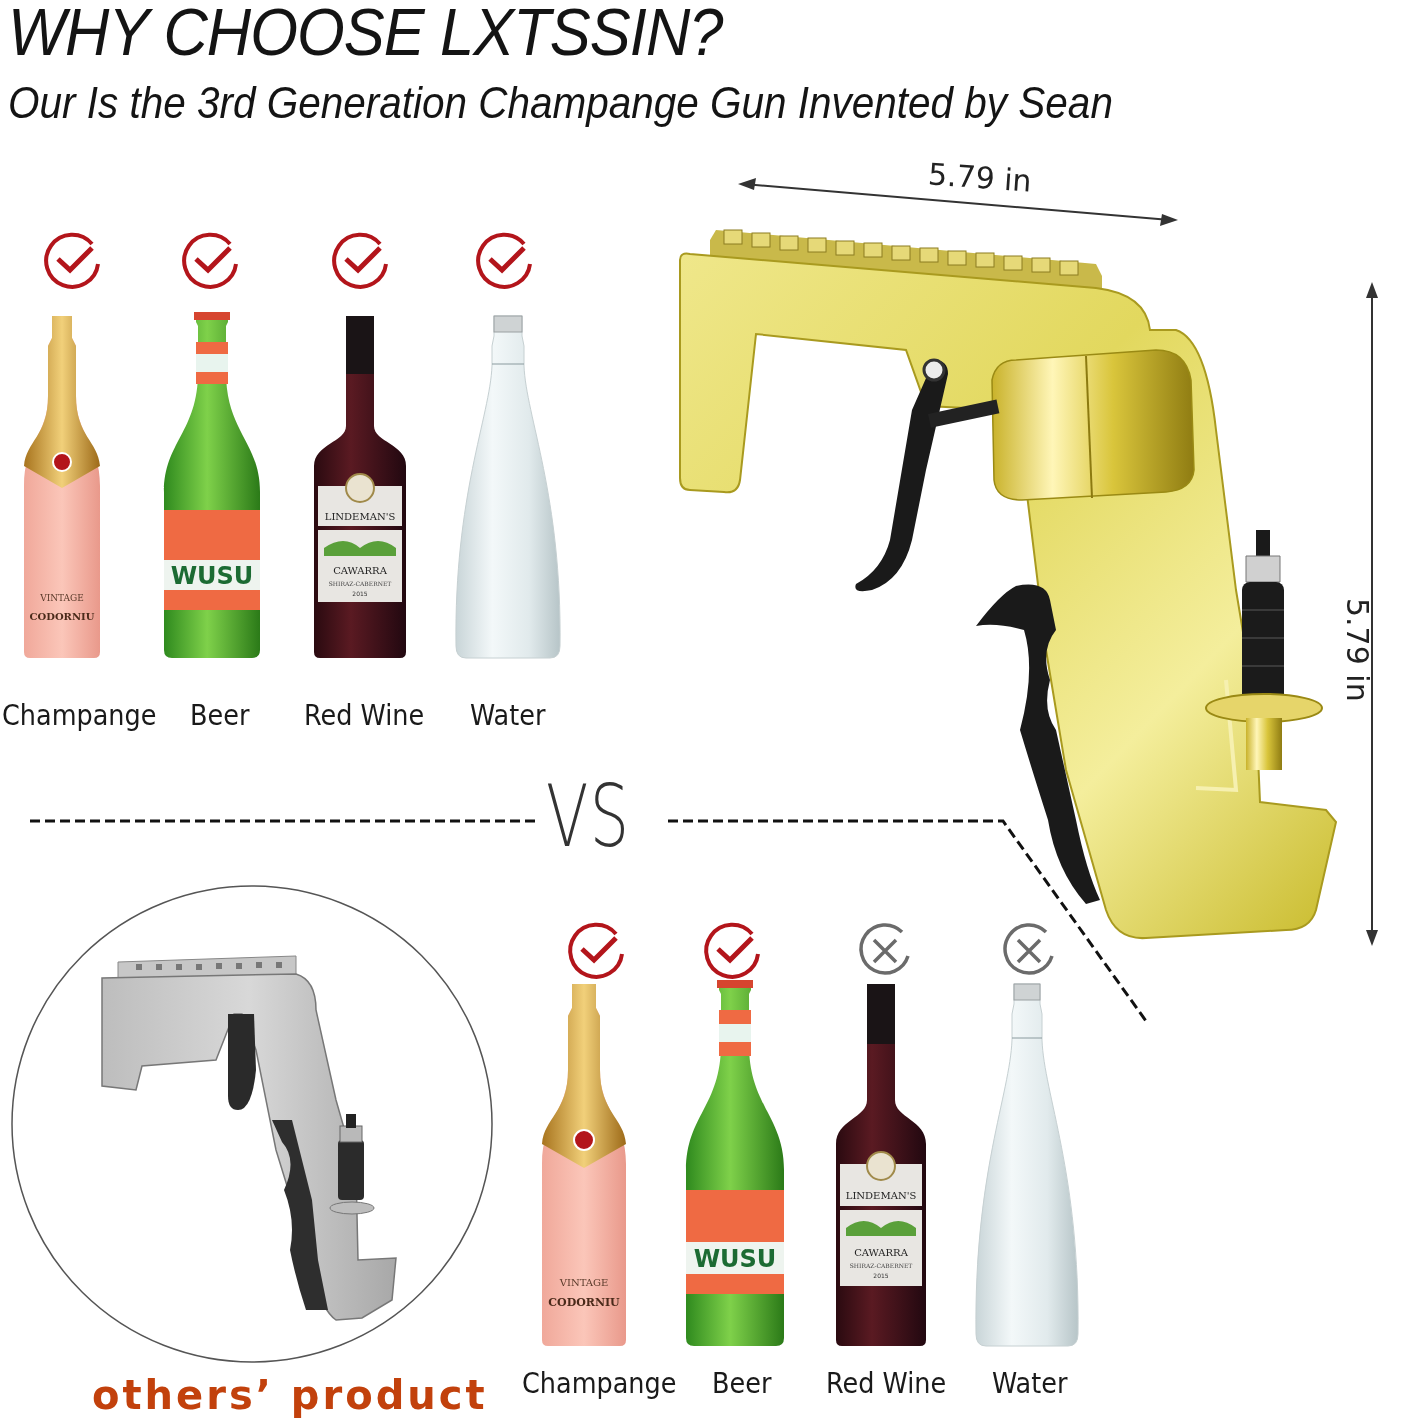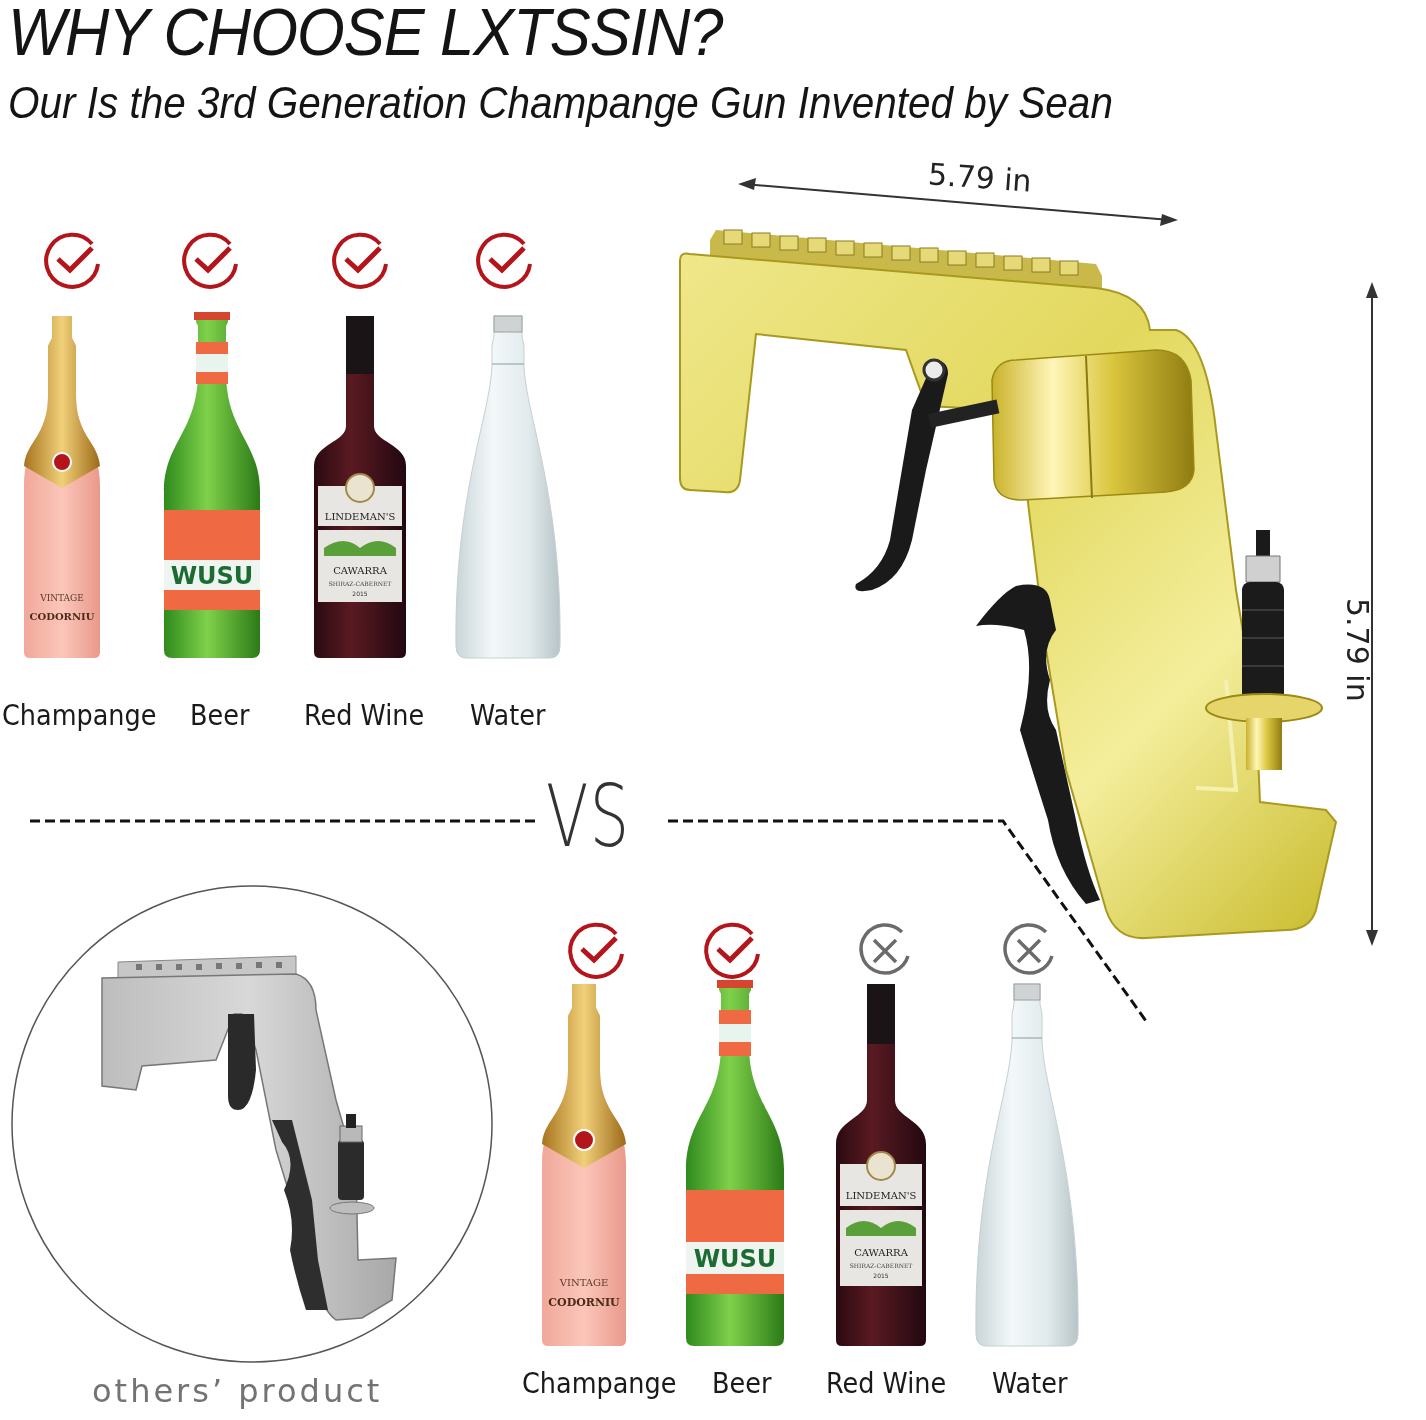--- a/index.html
+++ b/index.html
@@ -3,21 +3,21 @@
 <meta charset="utf-8">
 <style>
   html,body{margin:0;padding:0;background:#ffffff;}
   body{width:1426px;height:1420px;position:relative;overflow:hidden;font-family:"DejaVu Sans",sans-serif;color:#111;}
   .abs{position:absolute;}
   .title{left:8px;top:-6px;font-size:66px;font-style:italic;font-family:"Liberation Sans",sans-serif;font-weight:400;letter-spacing:-1px;transform:scaleX(0.93);transform-origin:left top;white-space:nowrap;color:#141414;}
   .subtitle{left:8px;top:78px;font-size:44px;font-style:italic;font-family:"Liberation Sans",sans-serif;white-space:nowrap;transform:scaleX(0.92);transform-origin:left top;color:#141414;}
   .label{font-size:29px;font-family:"DejaVu Sans",sans-serif;white-space:nowrap;transform:scaleX(0.88);transform-origin:left top;color:#1a1a1a;}
   .dim{font-size:30px;font-family:"DejaVu Sans",sans-serif;color:#222;white-space:nowrap;}
   .vs{font-size:86px;font-family:"DejaVu Sans",sans-serif;font-weight:200;color:#333;transform:scaleX(0.72);transform-origin:left top;letter-spacing:2px;}
-  .others{font-size:32px;font-family:"DejaVu Sans",sans-serif;font-weight:400;color:#737373;letter-spacing:3px;white-space:nowrap;}
+  .others{font-size:40px;font-family:"DejaVu Sans",sans-serif;font-weight:700;color:#c2410c;letter-spacing:3px;white-space:nowrap;}
   svg{display:block;overflow:visible;}
 </style>
 </head>
 <body>
 
 <div class="abs title">WHY CHOOSE LXTSSIN?</div>
 <div class="abs subtitle">Our Is the 3rd Generation Champange Gun Invented by Sean</div>
 
 <svg class="abs" style="left:42px;top:230px" width="60" height="60">
     <path d="M50 14 A26 26 0 1 0 56 34" fill="none" stroke="#b3151b" stroke-width="4"></path>

